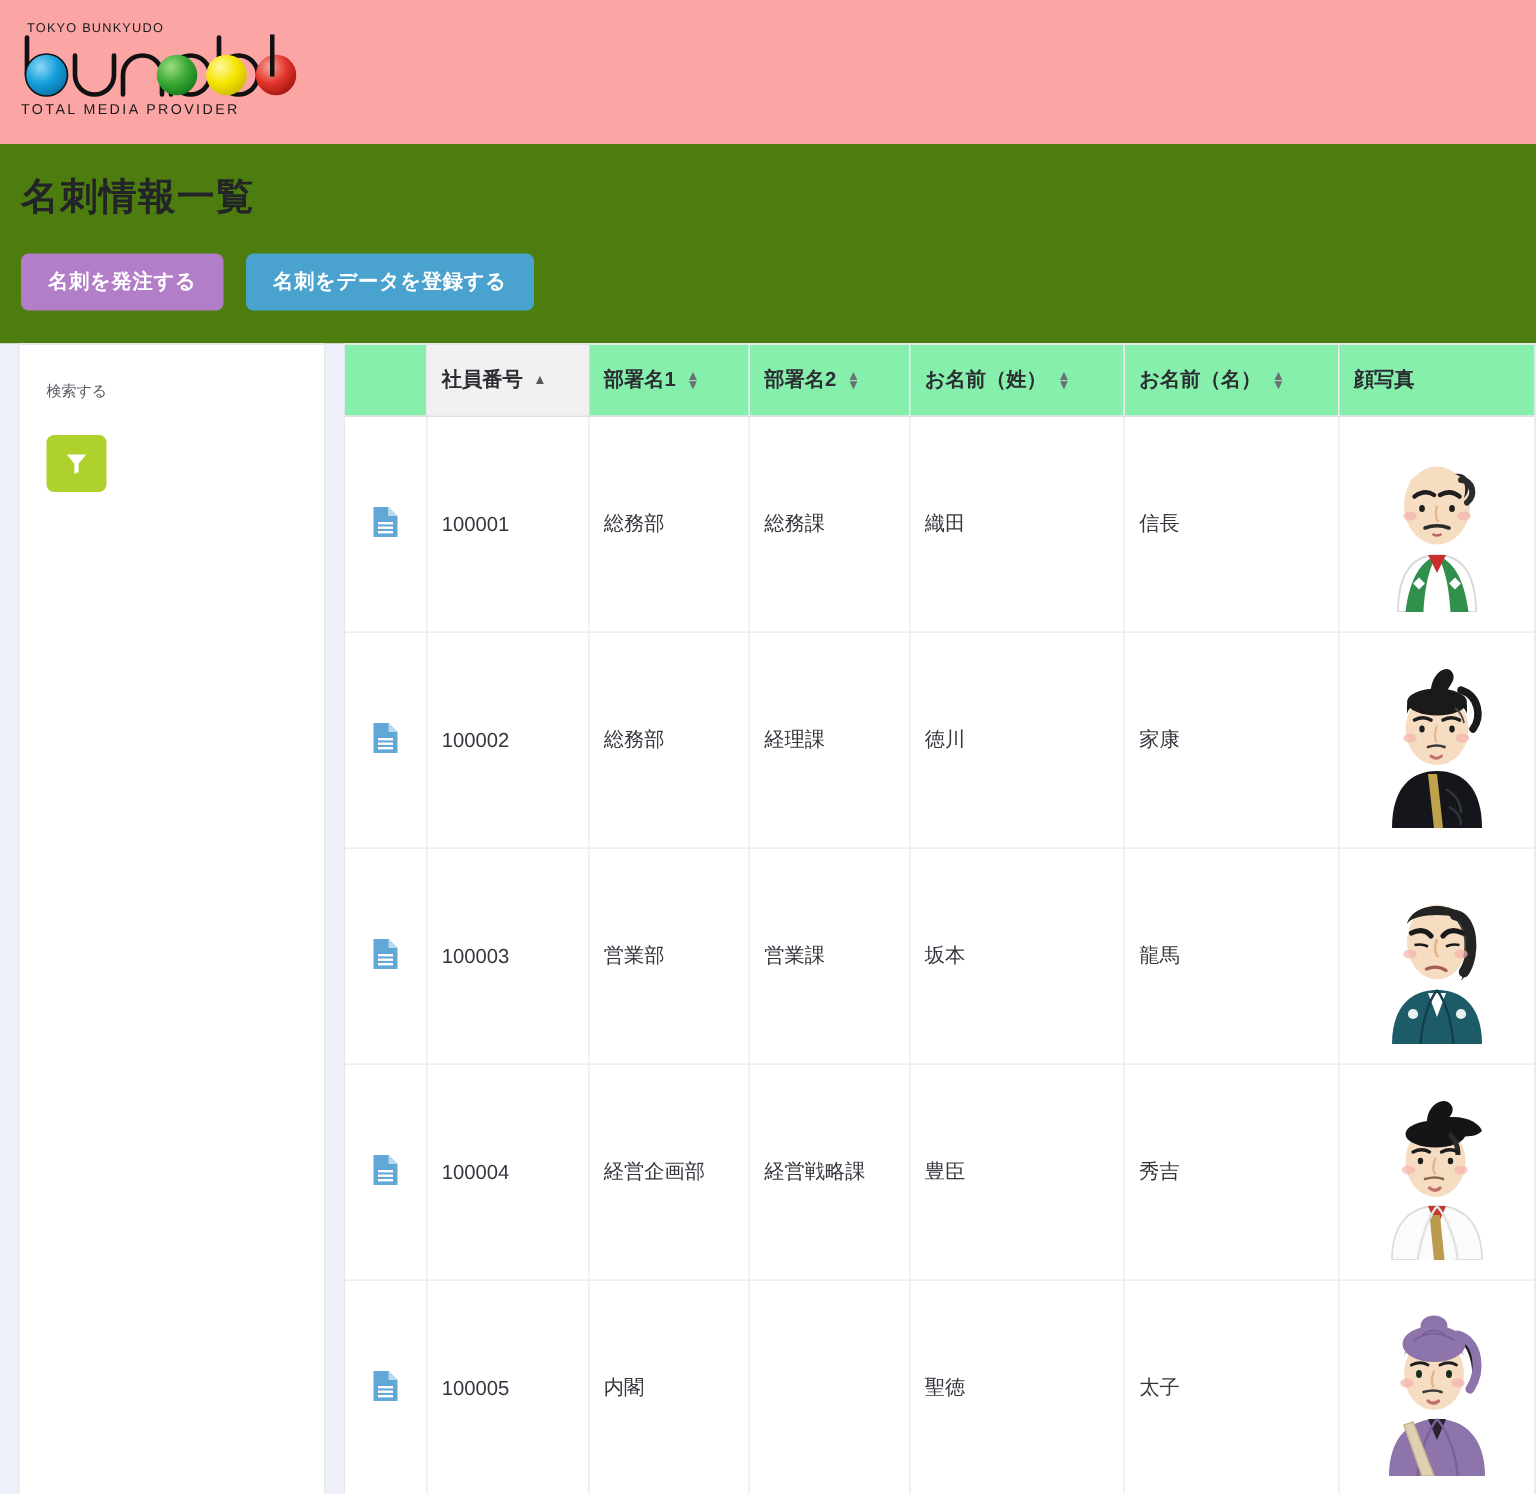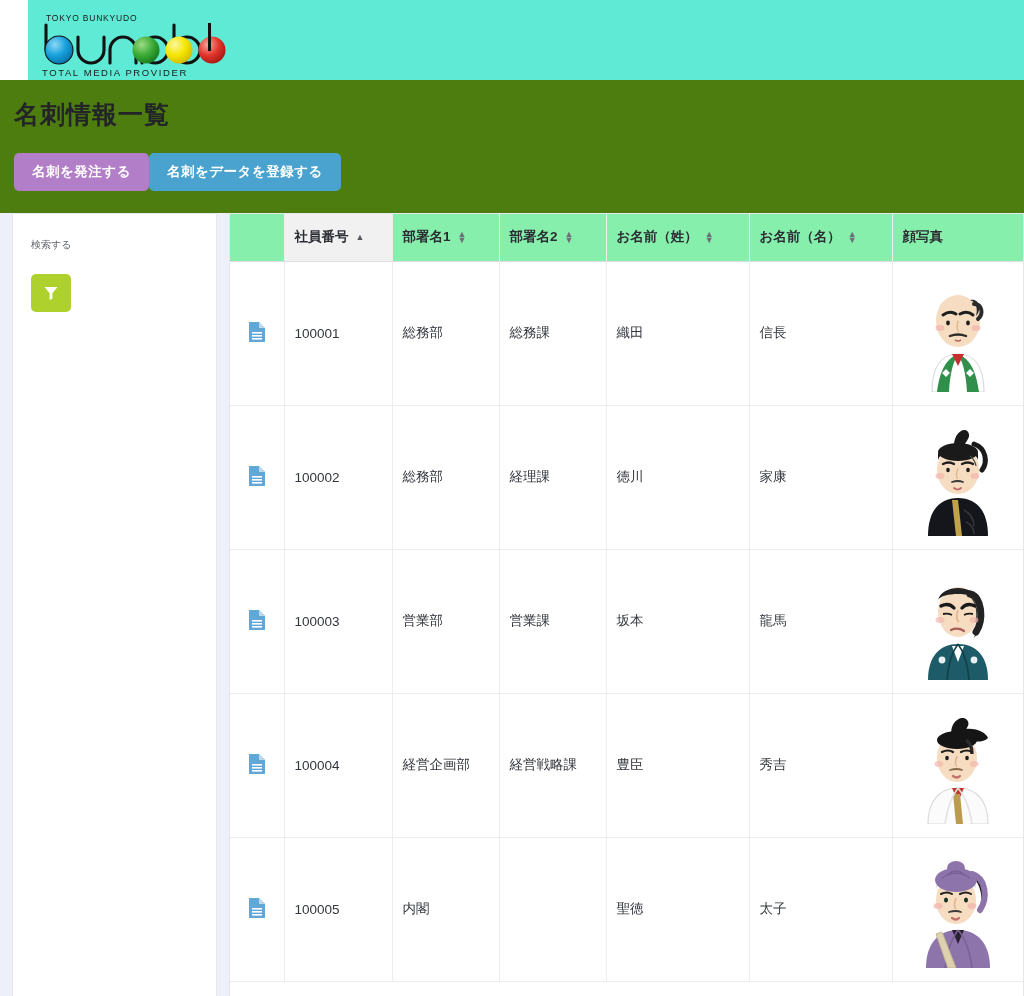--- a/index.html
+++ b/index.html
@@ -7,24 +7,23 @@
   body {
     width: 1024px;
     height: 996px;
     background: #ffffff;
     font-family: "Liberation Sans", "DejaVu Sans", sans-serif;
     overflow: hidden;
   }
 
   
   .logo-bar {
-    height: 80px;
-    background: #5eead4;
+    height: 96px;
+    background: #fca5a5;
     position: relative;
-    margin-left: 28px;
   }
   .logo {
     position: absolute;
     left: 8px;
     top: 8px;
     width: 205px;
     height: 72px;
   }
 
   
@@ -35,21 +34,21 @@
   .page-title {
     font-size: 25px;
     font-weight: bold;
     color: #222428;
     margin: 0 0 22px 14px;
     letter-spacing: 1px;
   }
   .btn-row {
     margin-left: 14px;
     display: flex;
-    gap: 0;
+    gap: 15px;
   }
   .btn {
     border: none;
     border-radius: 5px;
     color: #ffffff;
     font-size: 13.5px;
     font-weight: bold;
     padding: 10px 18px;
     cursor: pointer;
     font-family: inherit;

